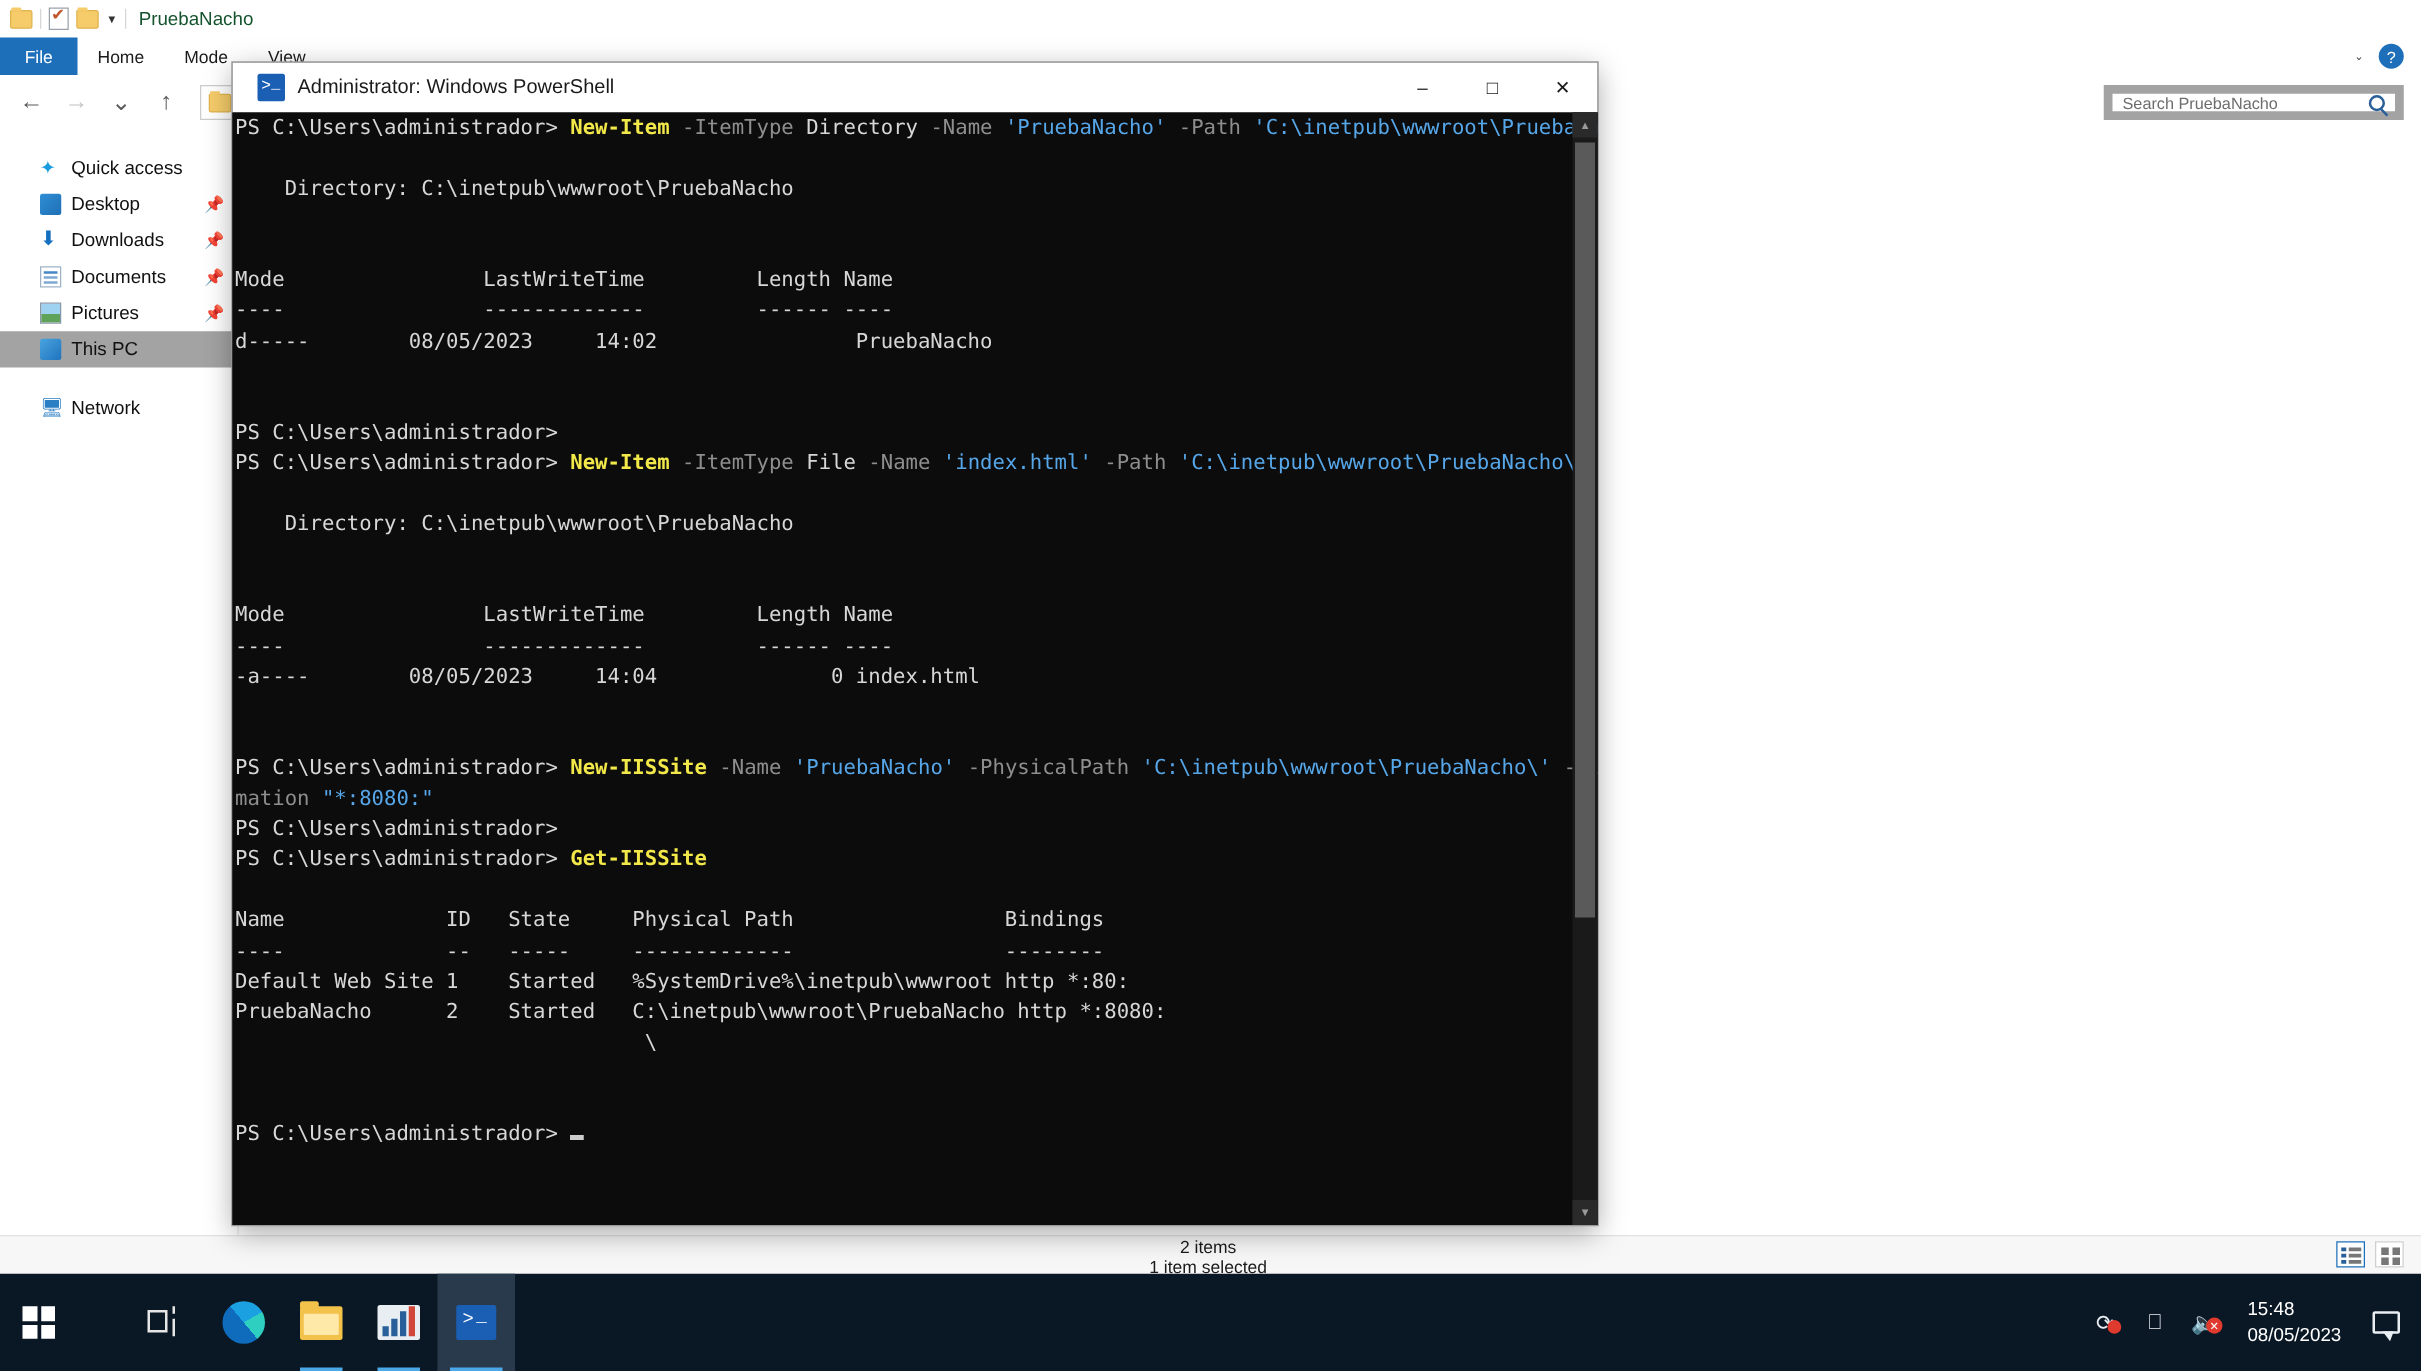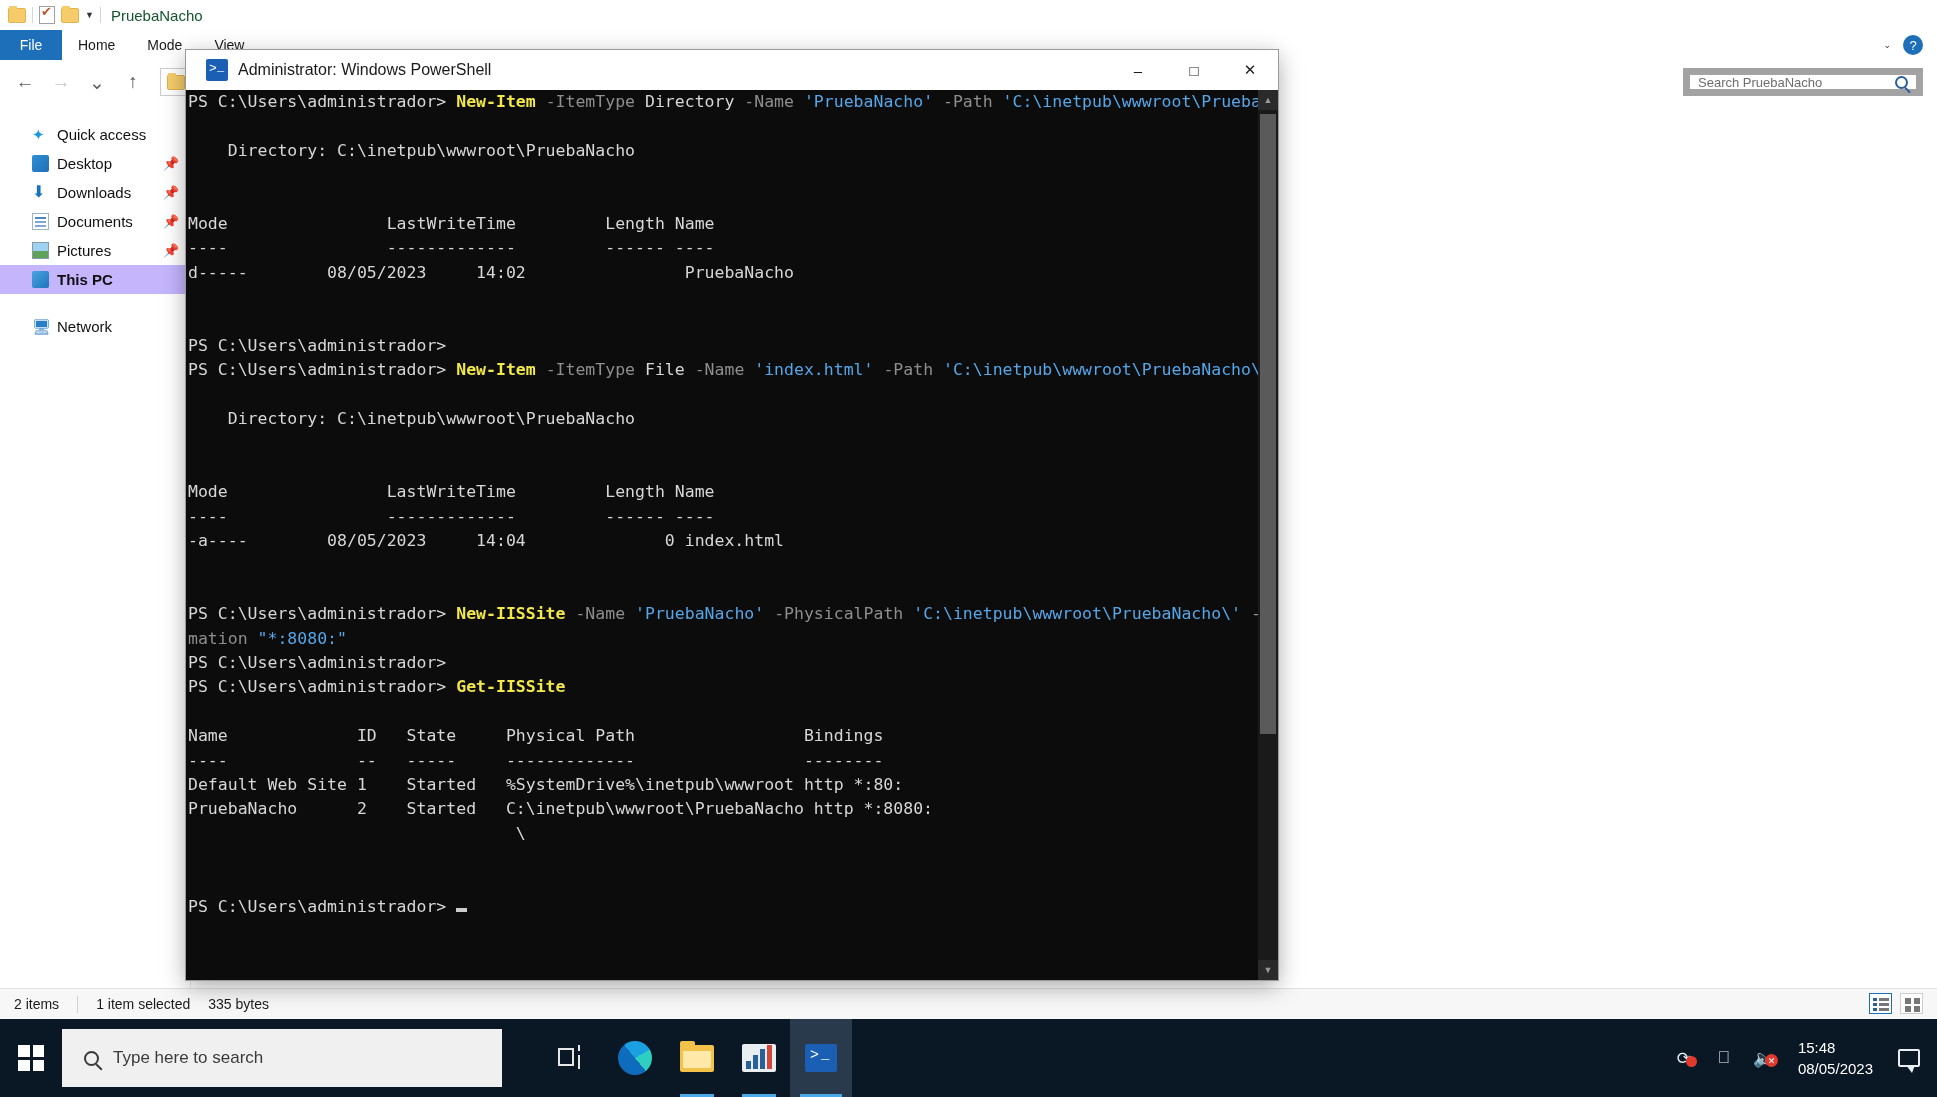--- a/index.html
+++ b/index.html
@@ -114,21 +114,21 @@
     background:#2a6099; transform: rotate(45deg); }
 
   
   .exp-sidebar {
     position: absolute; left: 0; top: 104px; width: 190px; height: 884px; background: #ffffff;
     font-size: 15px; color: #111; padding-top: 16px;
   }
   .side-item {
     height: 29px; display: flex; align-items: center; gap: 8px; padding-left: 32px; position: relative;
   }
-  .side-item.sel { background: #c4b5fd; font-weight: bold; }
+  .side-item.sel { background: #a3a3a3; }
   .side-item .lbl { color: #101010; }
   .pin { position: absolute; right: 10px; color: #8a8a8a; font-size: 13px; }
   .ic16 { width: 17px; height: 17px; flex: 0 0 17px; position: relative; }
   .ic-star { color: #1a9be0; font-size: 15px; line-height: 17px; }
   .ic-desktop { background: linear-gradient(135deg,#2f8fd6,#1f6fb4); border-radius: 2px; }
   .ic-down { color: #1670c0; font-size: 16px; line-height: 16px; }
   .ic-doc { background:#fff; border:1px solid #9fb3c8; }
   .ic-doc:after { content:""; position:absolute; left:2px; top:3px; right:2px; height:2px; background:#4a86c5;
     box-shadow: 0 4px 0 #7fa9d4, 0 8px 0 #7fa9d4; }
   .ic-pic { background: linear-gradient(to bottom,#9fd2f0 55%, #5fa35a 55%); border:1px solid #8a99a8; }
@@ -137,21 +137,21 @@
 
   
   .exp-content {
     position: absolute; left: 190px; top: 104px; width: 1747px; height: 884px; background: #ffffff;
     border-left: 1px solid #eaeaea;
   }
 
   .exp-status {
     position: absolute; left: 0; top: 988px; width: 1937px; height: 31px;
     background: #f7f7f7; border-top: 1px solid #e2e2e2; display: flex; align-items: center;
-    font-size: 14px; color: #1b1b1b; padding-left: 14px; gap: 0;
+    font-size: 14px; color: #1b1b1b; padding-left: 14px; gap: 0; flex-direction: column;
   }
   .st-item { padding-right: 18px; }
   .st-sep { width:1px; height: 17px; background: #d2d2d2; margin-right: 18px; }
   .view-btns { position: absolute; right: 14px; top: 993px; display: flex; gap: 8px; }
   .vb { width: 23px; height: 21px; border:1px solid #cfcfcf; background:#fff; position: relative; }
   .vb.active { border-color:#1e6fba; }
   .vb i { position:absolute; display:block; background:#2a6099; }
   .vb.details i:nth-child(1){ left:3px; top:4px; width:4px; height:3px; }
   .vb.details i:nth-child(2){ left:9px; top:4px; width:10px; height:3px; background:#777; }
   .vb.details i:nth-child(3){ left:3px; top:9px; width:4px; height:3px; }
@@ -442,24 +442,20 @@
 
   <div class="taskbar">
     <div class="start">
       <span class="win-logo">
           <span></span>
           <span></span>
           <span></span>
           <span></span>
         </span>
     </div>
-    <div class="tb-search">
-      <span class="mag-dark"></span>
-      <span>Type here to search</span>
-    </div>
     <div class="tb-icons">
       <div class="tb-ic">
         <span class="taskview">
             <i></i>
             <i></i>
             <i></i>
           </span>
       </div>
       <div class="tb-ic">
         <span class="edge"></span>

